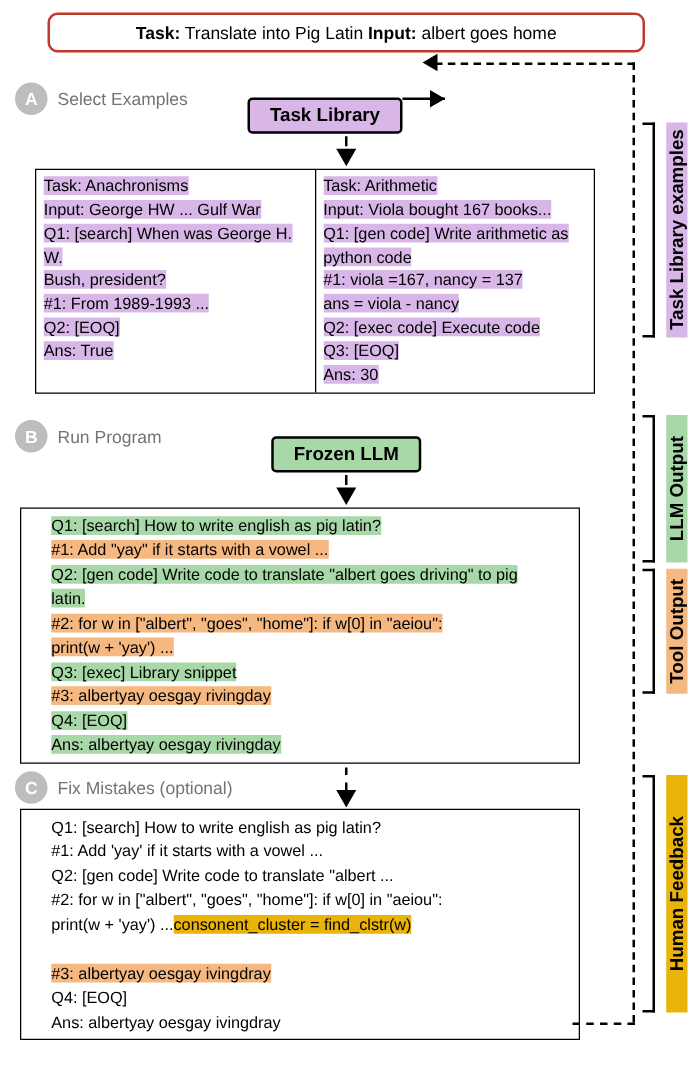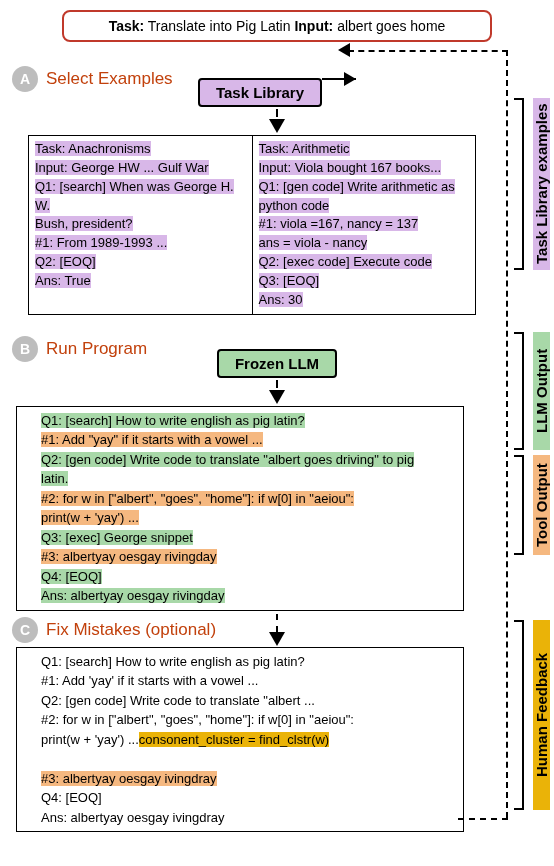--- a/index.html
+++ b/index.html
@@ -10,21 +10,21 @@
       font-size: 13px;
       background: white;
       position: relative;
       padding: 10px 12px;
     }
     .task-input-box {
       border: 2px solid #c0392b;
       border-radius: 8px;
       padding: 6px 12px;
       margin: 0 auto 8px auto;
-      width: 430px;
+      width: 478px;
       text-align: center;
       font-size: 14px;
     }
     .bold { font-weight: bold; }
     .step-row {
       display: flex;
       align-items: center;
       gap: 8px;
       margin-bottom: 4px;
     }
@@ -35,22 +35,22 @@
       background: #bdbdbd;
       color: white;
       display: flex;
       align-items: center;
       justify-content: center;
       font-weight: bold;
       font-size: 14px;
       flex-shrink: 0;
     }
     .step-label {
-      color: #c2410c;
-      font-size: 17px;
+      color: #737373;
+      font-size: 14px;
     }
     .center-box {
       border: 2px solid black;
       padding: 4px 16px;
       font-weight: bold;
       font-size: 15px;
       border-radius: 4px;
       display: inline-block;
       margin-top: 28px;
     }
@@ -196,21 +196,21 @@
 </div>
 <div class="line-down"></div>
 <div class="arrow-down"></div>
 
 <div class="one-col-box">
   <span class="hl-green">Q1: [search] How to write english as pig latin?</span><br>
   <span class="hl-orange">#1: Add "yay" if it starts with a vowel ...</span><br>
   <span class="hl-green">Q2: [gen code] Write code to translate "albert goes driving" to pig latin.</span><br>
   <span class="hl-orange">#2:  for w in ["albert", "goes", "home"]: if w[0] in "aeiou":</span><br>
   <span class="hl-orange">print(w + 'yay') ...</span><br>
-  <span class="hl-green">Q3: [exec] George snippet</span><br>
+  <span class="hl-green">Q3: [exec] Library snippet</span><br>
   <span class="hl-orange">#3: albertyay oesgay rivingday</span><br>
   <span class="hl-green">Q4: [EOQ]</span><br>
   <span class="hl-green">Ans: albertyay oesgay rivingday</span>
 </div>
 
 <div class="step-row" style="margin-top:6px; position:relative;">
   <div class="step-circle">C</div>
   <div class="step-label">Fix Mistakes (optional)</div>
   <div style="position:absolute; left:50%; transform:translateX(-50%);">
     <div class="dashed-down"></div>

